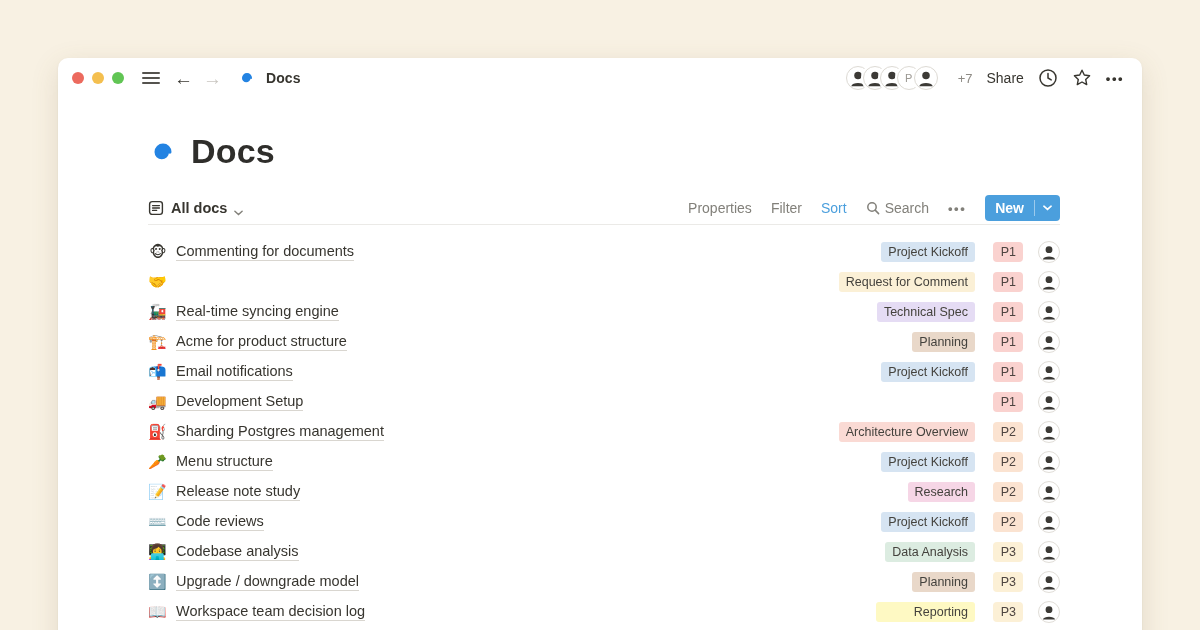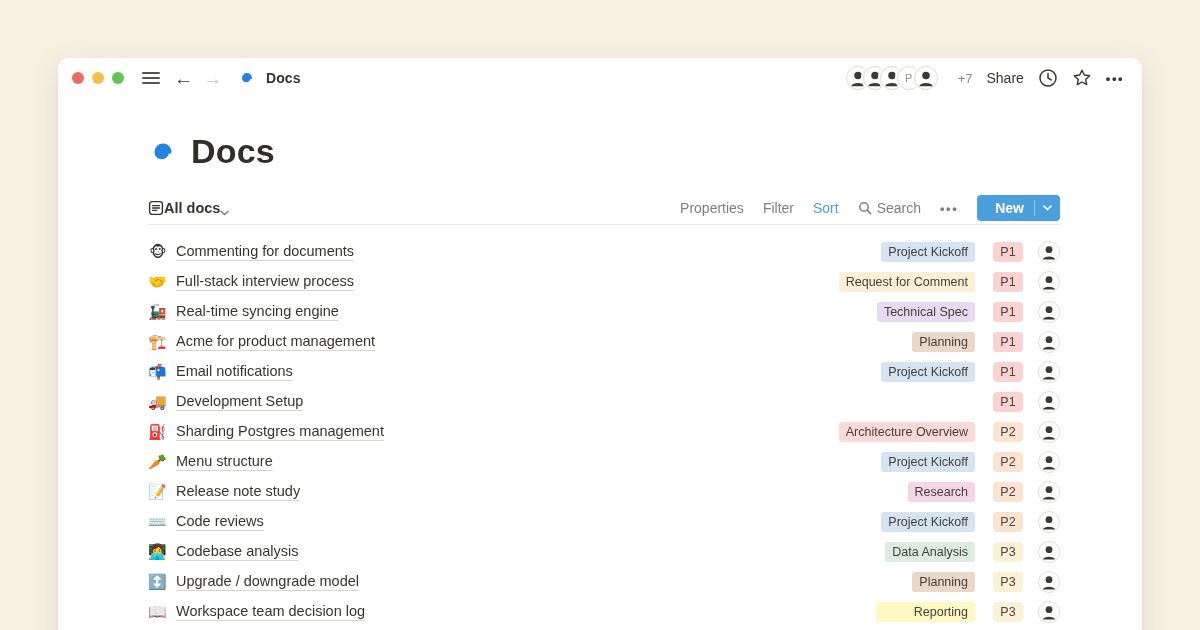--- a/index.html
+++ b/index.html
@@ -37,44 +37,44 @@
   .share{ font-size:14px; color:#37352f; cursor:pointer; }
   .tb-icon{ width:20px; height:20px; color:#37352f; cursor:pointer; display:block; }
   .dots{ font-size:13px; letter-spacing:1.5px; color:#37352f; cursor:pointer; font-weight:700; }
   
   .content{ padding:0 82px 0 90px; }
   .page-header{ margin-top:34px; display:flex; align-items:center; gap:13px; }
   .page-logo{ width:30px; height:30px; }
   h1{ font-size:34px; font-weight:700; letter-spacing:.2px; color:#2f2e2b; }
   
   .toolbar{ margin-top:24px; height:26px; display:flex; align-items:center; }
-  .view-switch{ display:flex; align-items:flex-end; cursor:pointer; }
+  .view-switch{ display:flex; align-items:flex-end; gap:7px; cursor:pointer; }
   .view-switch .vlabel{ font-size:14.5px; font-weight:700; }
   .t-right{ margin-left:auto; display:flex; align-items:center; gap:19px; }
   .t-item{ font-size:14px; color:#82807a; cursor:pointer; display:flex; align-items:center; gap:5px; }
   .t-item.active{ color:var(--accent);text-align:right; }
   .t-dots{ color:#82807a; font-size:13px; letter-spacing:1.5px; font-weight:700; cursor:pointer; }
   .new-btn{ display:flex; align-items:stretch; height:26px; border-radius:4px; overflow:hidden;
-     background:var(--accent); color:#fff; cursor:pointer;padding-left:8px; }
+     background:var(--accent); color:#fff; cursor:pointer; }
   .new-btn .nlabel{ font-size:14px; font-weight:600; padding:0 10px; display:flex; align-items:center; }
   .new-btn .ndiv{ width:1px; background:rgba(255,255,255,.45); margin:5px 0; }
   .new-btn .nchev{ padding:0 8px; display:flex; align-items:center; }
   .divider{ height:1px; background:#ebeae7; margin-top:3px; }
   
   .rows{ margin-top:12px; }
   .row{ height:30px; display:flex; align-items:center; cursor:pointer; }
   .row .emoji{ width:20px; font-size:15px; line-height:1; margin-right:8px; text-align:center;
      font-family:"DejaVu Sans", sans-serif; }
   .row .title{ font-size:14.5px; font-weight:500; color:#37352f;
      border-bottom:1px solid #d9d6d0; padding-bottom:1px;text-align:center; }
   .row .spacer{ flex:1; }
   .tag{ font-size:12.5px; color:#44423d; height:20px; line-height:20px; padding:0 7px;
      border-radius:3px; white-space:nowrap; }
   .prio{ font-size:12.5px; color:#4d4440; height:20px; line-height:20px; min-width:30px;
-     text-align:center; padding:0 7px; border-radius:4px; margin-left:18px; }
+     text-align:right; padding:0 7px; border-radius:4px; margin-left:18px; }
   .row .avatar{ width:22px; height:22px; border-radius:50%; border:1px solid #e1ded8;
      background:#fff; margin-left:15px; overflow:hidden; flex:none; }
   .face-svg{ width:100%; height:100%; display:block; }
 </style>
 </head>
 <body style="background: rgb(248, 241, 227);">
 
 <div class="window">
 
   <div class="titlebar">
@@ -192,21 +192,20 @@
     <span class="avatar">
             <svg class="face-svg" viewBox="0 0 24 24">
               <circle cx="12" cy="9.2" r="4.1" fill="#3c3a36"></circle>
               <path d="M4.6 21 c1.3-4.6 13.5-4.6 14.8 0 z" fill="#3c3a36"></path>
             </svg>
           </span>
   </div>
 
   <div class="row">
     <span class="emoji">🤝</span>
-    <span class="title">Full-stack interview process</span>
     <span class="spacer"></span>
     <span class="tag" style="background: rgb(251, 240, 214);">Request for Comment</span>
     <span class="prio" style="background: rgb(250, 210, 207);">P1</span>
     <span class="avatar">
             <svg class="face-svg" viewBox="0 0 24 24">
               <circle cx="12" cy="9.2" r="4.1" fill="#3c3a36"></circle>
               <path d="M4.6 21 c1.3-4.6 13.5-4.6 14.8 0 z" fill="#3c3a36"></path>
             </svg>
           </span>
   </div>
@@ -220,21 +219,21 @@
     <span class="avatar">
             <svg class="face-svg" viewBox="0 0 24 24">
               <circle cx="12" cy="9.2" r="4.1" fill="#3c3a36"></circle>
               <path d="M4.6 21 c1.3-4.6 13.5-4.6 14.8 0 z" fill="#3c3a36"></path>
             </svg>
           </span>
   </div>
 
   <div class="row">
     <span class="emoji">🏗️</span>
-    <span class="title">Acme for product management</span>
+    <span class="title">Acme for product structure</span>
     <span class="spacer"></span>
     <span class="tag" style="background: rgb(233, 216, 201);">Planning</span>
     <span class="prio" style="background: rgb(250, 210, 207);">P1</span>
     <span class="avatar">
             <svg class="face-svg" viewBox="0 0 24 24">
               <circle cx="12" cy="9.2" r="4.1" fill="#3c3a36"></circle>
               <path d="M4.6 21 c1.3-4.6 13.5-4.6 14.8 0 z" fill="#3c3a36"></path>
             </svg>
           </span>
   </div>

